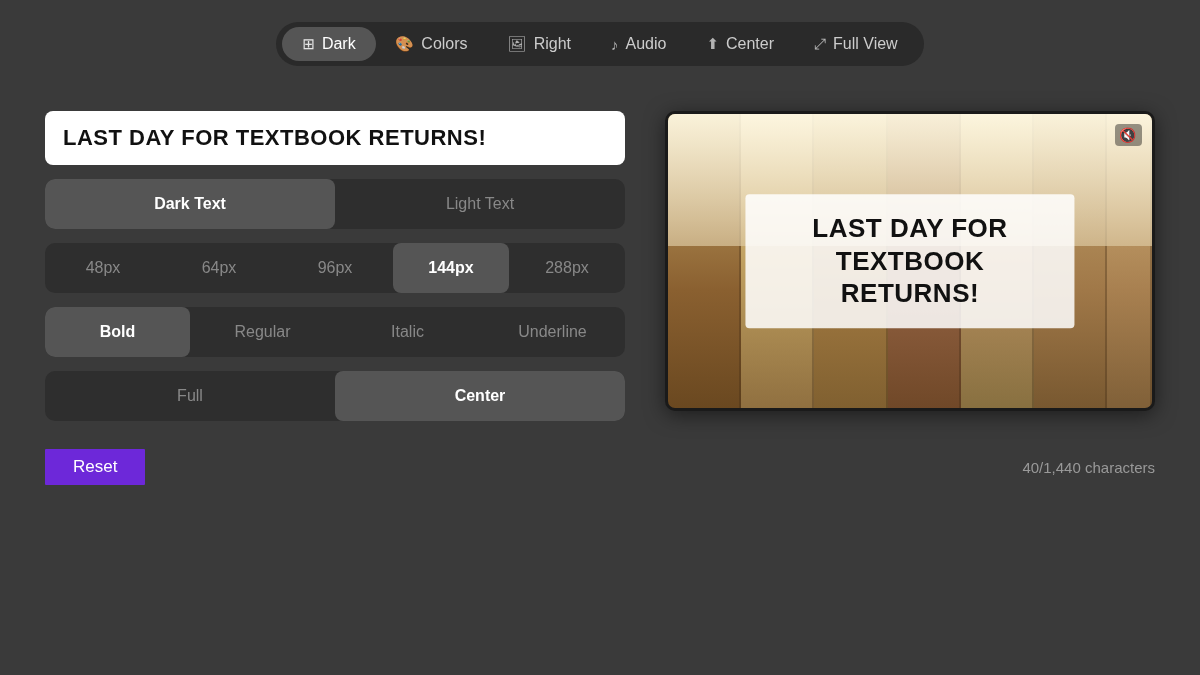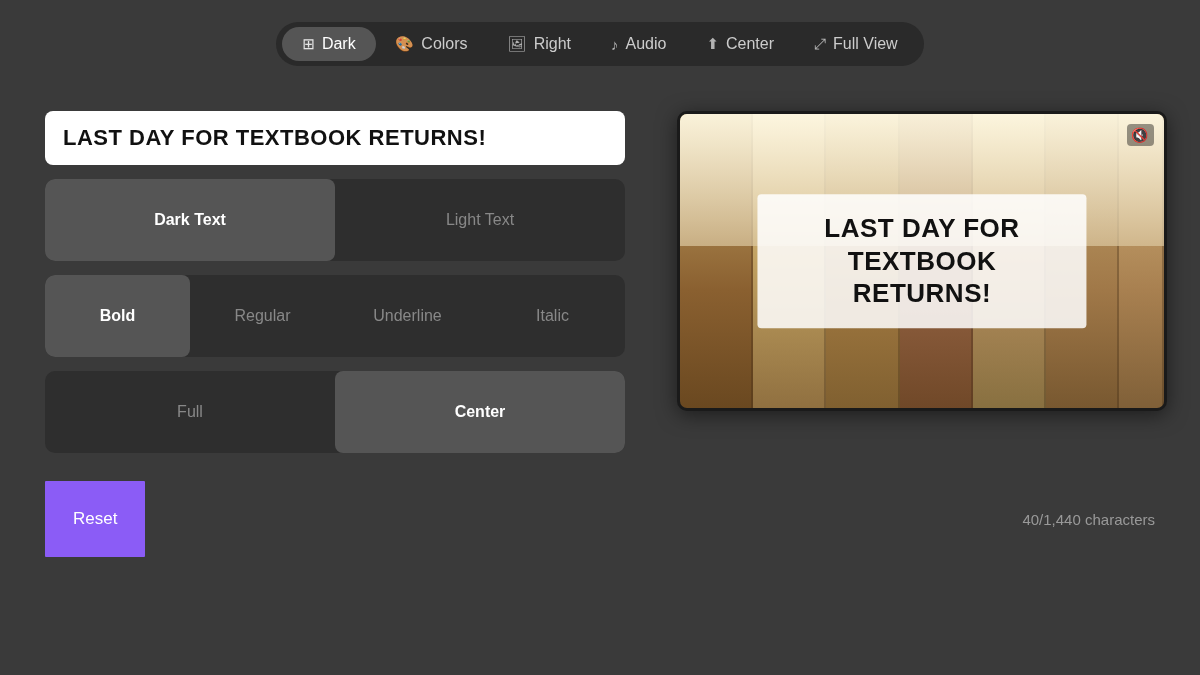--- a/index.html
+++ b/index.html
@@ -47,21 +47,21 @@
     .nav-icon {
       font-size: 15px;
       opacity: 0.85;
     }
 
     
     .main-content {
       display: flex;
       width: 100%;
       padding: 30px 45px 0 45px;
-      gap: 52px;
+      gap: 40px;
       margin-top: 15px;
     }
 
     
     .left-panel {
       flex: 0 0 580px;
       display: flex;
       flex-direction: column;
       gap: 14px;
     }
@@ -81,21 +81,21 @@
 
     .option-row {
       display: flex;
       background: #2e2e2e;
       border-radius: 10px;
       overflow: hidden;
     }
 
     .option-btn {
       flex: 1;
-      padding: 32px 10px;
+      padding: 16px 10px;
       text-align: center;
       color: #888;
       font-size: 16px;
       cursor: pointer;
       user-select: none;
       border-radius: 8px;
       transition: background 0.15s;
     }
 
     .option-btn.active-btn {
@@ -166,25 +166,25 @@
     
     .bottom-row {
       display: flex;
       width: 100%;
       padding: 28px 45px 0 45px;
       align-items: center;
       justify-content: space-between;
     }
 
     .reset-btn {
-      background: #8b5cf6;
+      background: #6d28d9;
       color: #fff;
       border: none;
       border-radius: 1px;
-      padding: 28px 28px;
+      padding: 8px 28px;
       font-size: 17px;
       cursor: pointer;
       font-weight: 500;
     }
 
     .char-count {
       color: #999;
       font-size: 15px;
     }
 
@@ -254,26 +254,33 @@
 
   <div class="left-panel">
 
     <input type="text" class="text-input-box" value="LAST DAY FOR TEXTBOOK RETURNS!" style="">
 
     <div class="option-row">
       <div class="option-btn dark-text active-btn">Dark Text</div>
       <div class="option-btn">Light Text</div>
     </div>
 
+    <div class="option-row">
+      <div class="option-btn">48px</div>
+      <div class="option-btn">64px</div>
+      <div class="option-btn">96px</div>
+      <div class="option-btn active-btn">144px</div>
+      <div class="option-btn">288px</div>
+    </div>
 
     <div class="option-row">
       <div class="option-btn active-btn">Bold</div>
       <div class="option-btn">Regular</div>
+      <div class="option-btn">Italic</div>
       <div class="option-btn">Underline</div>
-      <div class="option-btn">Italic</div>
     </div>
 
     <div class="option-row">
       <div class="option-btn">Full</div>
       <div class="option-btn active-btn">Center</div>
     </div>
   </div>
 
   <div class="right-panel">
     <div class="preview-screen">

